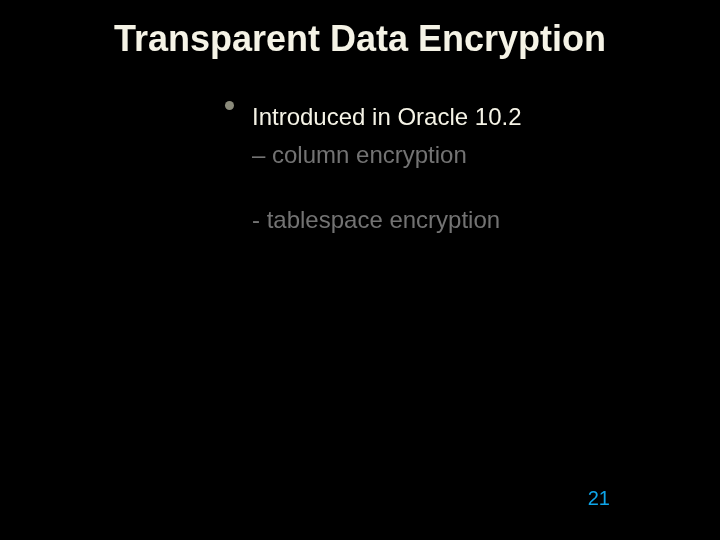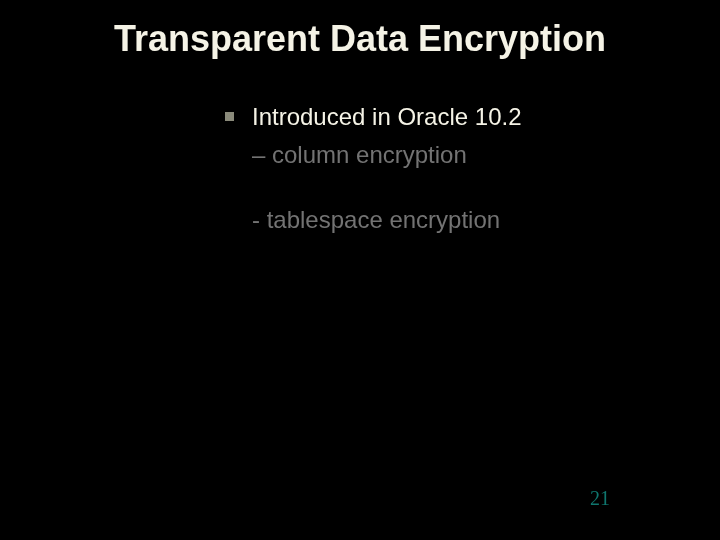--- a/index.html
+++ b/index.html
@@ -1,18 +1,19 @@
 <!DOCTYPE html>
 <html><head>
   <meta charset="utf-8">
   <style>
     * {
       margin: 0;
       padding: 0;
       box-sizing: border-box;
+      border-radius: 8px;
     }
     body {
       width: 720px;
       height: 540px;
       background: #000000;
       font-family: Arial, Helvetica, sans-serif;
       color: #f5f3e6;
       overflow: hidden;
       position: relative;
     }
@@ -32,21 +33,20 @@
     }
     .content {
       padding-left: 185px;
       padding-right: 40px;
     }
     .bullet-group {
       margin-bottom: 34px;
     }
     .bullet-line {
       display: flex;
-      align-items: center;
       margin-bottom: 6px;
     }
     .bullet-marker {
       width: 9px;
       height: 9px;
       background: #8a8a7a;
       flex-shrink: 0;
       margin-right: 18px;
     }
     .bullet-text {
@@ -59,23 +59,23 @@
     }
     .sub-text {
       font-size: 24px;
       color: #737373;
       line-height: 1.3;
     }
     .page-number {
       position: absolute;
       bottom: 30px;
       right: 110px;
-      font-family: Liberation Serif, serif;
+      font-family: Liberation Sans, sans-serif;
       font-size: 20px;
-      color: #0f766e;
+      color: #0ea5e9;
     }
   </style>
 </head>
 <body>
 
 <div class="slide">
   <div class="title">
     <div>Transparent Data Encryption</div>
   </div>
 

